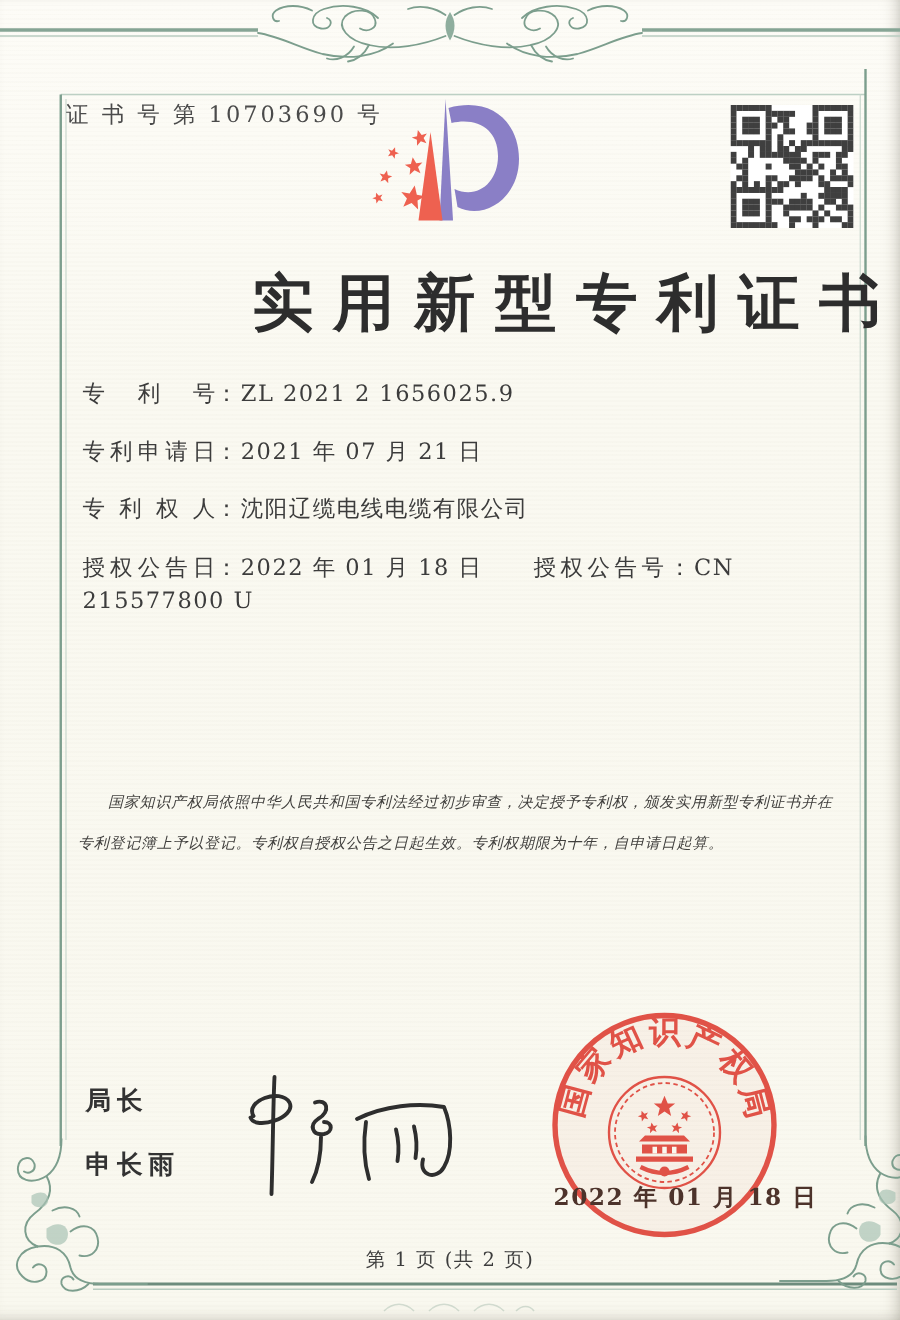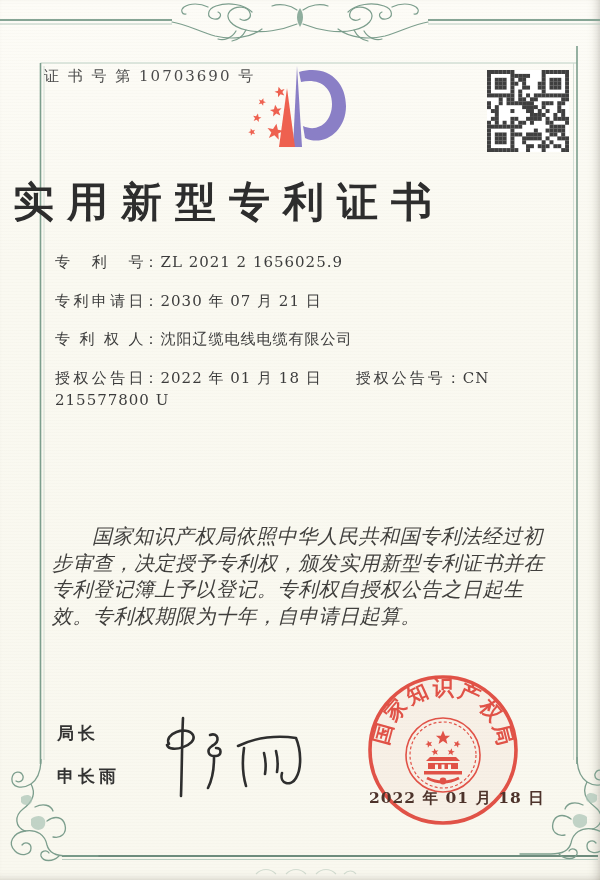--- a/index.html
+++ b/index.html
@@ -11,31 +11,31 @@
       repeating-linear-gradient(0deg, rgba(120,110,85,.018) 0 1px, transparent 1px 3px),
       linear-gradient(180deg,#fdfcf7 0%, #faf9f1 30%, #f9f8ef 100%);
     box-shadow: inset -9px 0 12px -9px rgba(90,85,70,.4), inset 0 -8px 10px -8px rgba(90,85,70,.25);
     overflow:hidden;
     font-family:"DejaVu Serif","Liberation Serif",serif;
     color:#3a3a3a;
   }
   .abs{position:absolute;}
   svg{display:block;}
   .cert-no{left:44px;top:67px;font-size:15px;letter-spacing:2px;color:#4b4b4b;}
-  .title{left:0;top:175px;width:100%;text-align:left;font-size:41px;font-weight:600;
+  .title{left:0;top:175px;width:100%;text-align:right;font-size:41px;font-weight:600;
          letter-spacing:13px;text-indent:13px;color:#2d2d2d;}
   .fields{left:55px;top:251px;right:38px;display:flex;flex-direction:column;gap:16.5px;
           font-size:15px;line-height:22px;color:#3c3c3c;}
   .frow{white-space:nowrap;}
   .flabel{display:inline-block;width:5.9em;text-align:justify;text-align-last:justify;vertical-align:top;}
   .fcolon{display:inline-block;margin-right:2px;}
   .fvalue{letter-spacing:1px;white-space:pre-wrap;}
   .second-pair{margin-left:34px;}
   .second-pair .slabel{letter-spacing:3px;}
-  .body-text{left:52px;top:523px;width:508px;font-size:20px;line-height:26.5px;
+  .body-text{left:52px;top:523px;width:508px;font-size:10px;line-height:26.5px;
              font-style:italic;color:#403f3d;}
   .body-text p{margin:0;text-indent:2em;letter-spacing:.5px;}
   .officer{left:57px;font-family:"DejaVu Sans","Liberation Sans",sans-serif;
            font-weight:700;font-size:17px;letter-spacing:4px;color:#333;}
   .officer-title{top:722px;}
   .officer-name{top:765px;}
   .seal-date{left:369px;top:788px;font-size:15.5px;letter-spacing:1px;color:#4d332b;z-index:6;font-weight:600;}
   .footer-page{left:0;top:831px;width:100%;text-align:center;font-size:13px;letter-spacing:1px;color:#3d3d3d;}
   .qr-wrap{left:487px;top:70px;width:82px;height:82px;background:#fff;}
   .corner-br{transform:scaleX(-1);}
@@ -372,21 +372,21 @@
       </svg>
   </div>
 
   <div class="abs title">实用新型专利证书</div>
 
   <div class="abs fields">
     <div class="frow">
       <span class="flabel">专利号</span><span class="fcolon">：</span><span class="fvalue">ZL 2021 2 1656025.9</span>
     </div>
     <div class="frow">
-      <span class="flabel">专利申请日</span><span class="fcolon">：</span><span class="fvalue">2030 年 07 月 21 日</span>
+      <span class="flabel">专利申请日</span><span class="fcolon">：</span><span class="fvalue">2021 年 07 月 21 日</span>
     </div>
     <div class="frow">
       <span class="flabel">专利权人</span><span class="fcolon">：</span><span class="fvalue">沈阳辽缆电线电缆有限公司</span>
     </div>
     <div class="frow">
       <span class="flabel">授权公告日</span><span class="fcolon">：</span><span class="fvalue">2022 年 01 月 18 日</span><span class="second-pair"><span class="slabel">授权公告号</span><span class="fcolon">：</span><span class="fvalue">CN 215577800 U</span></span>
     </div>
   </div>
 
   <div class="abs body-text">
@@ -431,14 +431,15 @@
       <rect x="-1.5" y="9.5" width="3" height="4.5" fill="#faf7ef"></rect>
       <rect x="5" y="9.5" width="3" height="4.5" fill="#faf7ef"></rect>
       <rect x="-19" y="16" width="38" height="3.5"></rect>
       <path d="M-16,23 Q0,31 16,23" fill="none" stroke="#df463b" stroke-width="3"></path>
       <circle cy="26" r="3.4"></circle>
     </g>
   </svg>
 
   <div class="abs seal-date">2022 年 01 月 18 日</div>
 
+  <div class="abs footer-page">第 1 页 (共 2 页)</div>
 
 </div>
 
 </body></html>

